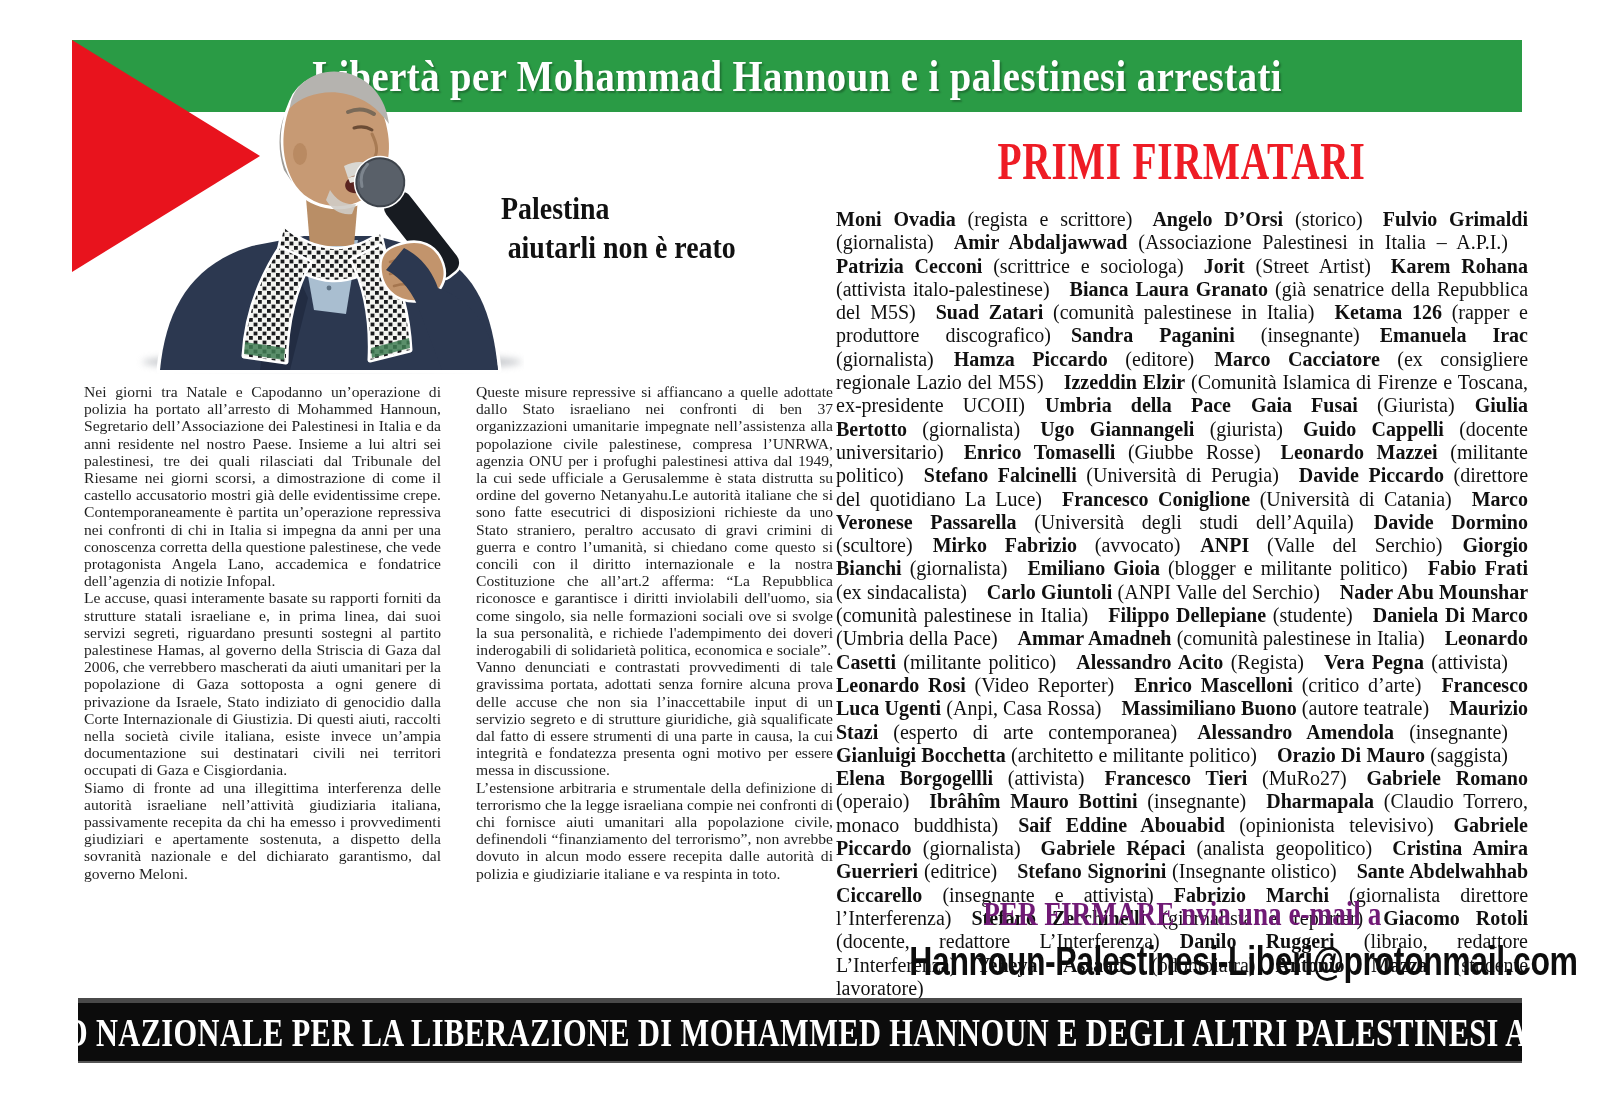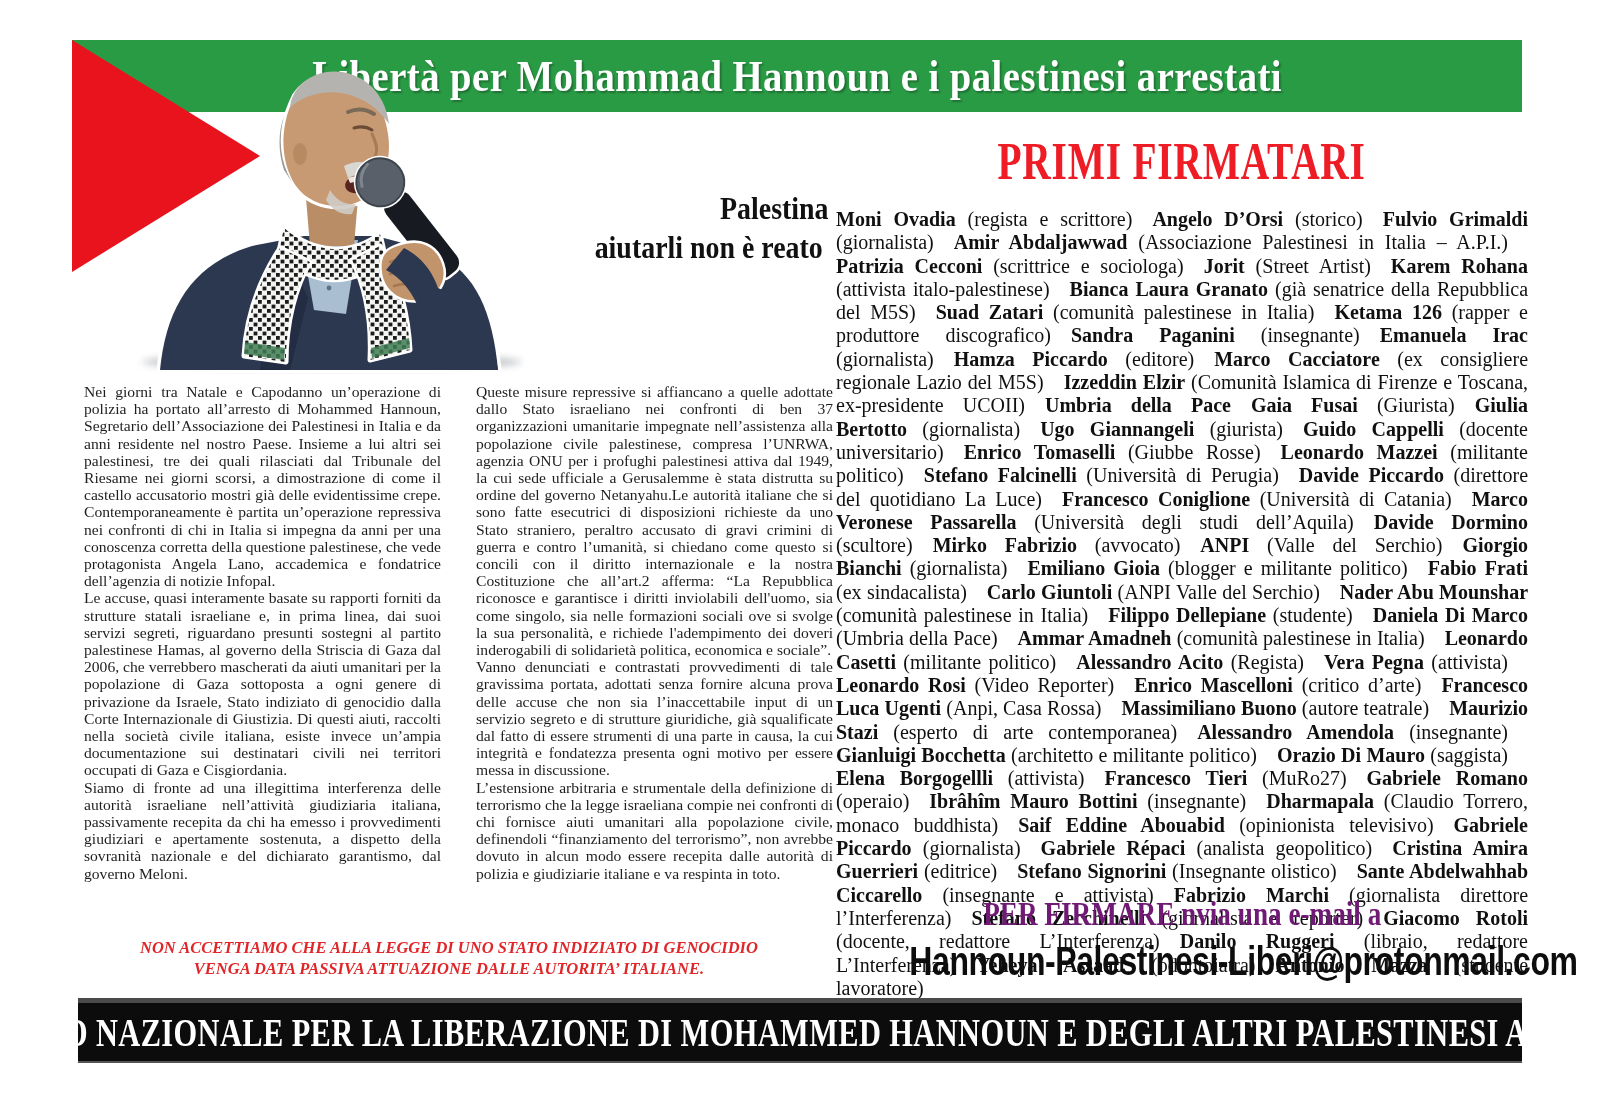--- a/index.html
+++ b/index.html
@@ -17,21 +17,21 @@
     display:inline-block;color:#ffffff;font-weight:bold;font-size:44px;
     white-space:nowrap;transform:scale(.88,1.02);
     text-shadow:2px 2px 2px rgba(0,0,0,.28);letter-spacing:.5px;
   }
   .red-tri{
     position:absolute;left:72px;top:40px;width:188px;height:232px;
     background:#e8131d;clip-path:polygon(0 0,100% 50%,0 100%);z-index:2;
   }
   .photo{position:absolute;left:132px;top:48px;width:392px;height:326px;z-index:3;}
   
-  .cta{position:absolute;left:495px;top:188px;width:340px;text-align:right;z-index:4;}
+  .cta{position:absolute;left:495px;top:188px;width:340px;text-align:left;z-index:4;}
   .cta-l1,.cta-l2{font-weight:bold;font-size:31px;line-height:39px;color:#111;}
   .cta-l1 span,.cta-l2 span,.cta-l3 span{display:inline-block;transform:scale(.9,1.05);white-space:nowrap;}
   .cta-l3{margin-top:7px;font-weight:bold;font-size:27px;color:#ee1c25;}
   
   .col{
     position:absolute;top:383px;width:357px;
     font-size:15.6px;line-height:17.2px;text-align:justify;color:#1e1e1e;
   }
   .col p{margin:0;}
   .col-left{left:84px;}
@@ -158,22 +158,18 @@
   <div class="right-col">
     <h2 class="pf-heading"><span>PRIMI FIRMATARI</span></h2>
     <div class="signers"><b>Moni Ovadia</b> (regista e scrittore)  <b>Angelo D’Orsi</b> (storico)  <b>Fulvio Grimaldi</b> (giornalista)  <b>Amir Abdaljawwad</b> (Associazione Palestinesi in Italia – A.P.I.)  <b>Patrizia Cecconi</b> (scrittrice e sociologa)  <b>Jorit</b> (Street Artist)  <b>Karem Rohana</b> (attivista italo-palestinese)  <b>Bianca Laura Granato</b> (già senatrice della Repubblica del M5S)  <b>Suad Zatari</b> (comunità palestinese in Italia)  <b>Ketama 126</b> (rapper e produttore discografico)  <b>Sandra Paganini</b> (insegnante)  <b>Emanuela Irac</b> (giornalista)  <b>Hamza Piccardo</b> (editore)  <b>Marco Cacciatore</b> (ex consigliere regionale Lazio del M5S)  <b>Izzeddin Elzir</b> (Comunità Islamica di Firenze e Toscana, ex-presidente UCOII)  <b>Umbria della Pace</b>  <b>Gaia Fusai</b> (Giurista)  <b>Giulia Bertotto</b> (giornalista)  <b>Ugo Giannangeli</b> (giurista)  <b>Guido Cappelli</b> (docente universitario)  <b>Enrico Tomaselli</b> (Giubbe Rosse)  <b>Leonardo Mazzei</b> (militante politico)  <b>Stefano Falcinelli</b> (Università di Perugia)  <b>Davide Piccardo</b> (direttore del quotidiano La Luce)  <b>Francesco Coniglione</b> (Università di Catania)  <b>Marco Veronese Passarella</b> (Università degli studi dell’Aquila)  <b>Davide Dormino</b> (scultore)  <b>Mirko Fabrizio</b> (avvocato)  <b>ANPI</b> (Valle del Serchio)  <b>Giorgio Bianchi</b> (giornalista)  <b>Emiliano Gioia</b> (blogger e militante politico)  <b>Fabio Frati</b> (ex sindacalista)  <b>Carlo Giuntoli</b> (ANPI Valle del Serchio)  <b>Nader Abu Mounshar</b> (comunità palestinese in Italia)  <b>Filippo Dellepiane</b> (studente)  <b>Daniela Di Marco</b> (Umbria della Pace)  <b>Ammar Amadneh</b> (comunità palestinese in Italia)  <b>Leonardo Casetti</b> (militante politico)  <b>Alessandro Acito</b> (Regista)  <b>Vera Pegna</b> (attivista)  <b>Leonardo Rosi</b> (Video Reporter)  <b>Enrico Mascelloni</b> (critico d’arte)  <b>Francesco Luca Ugenti</b> (Anpi, Casa Rossa)  <b>Massimiliano Buono</b> (autore teatrale)  <b>Maurizio Stazi</b> (esperto di arte contemporanea)  <b>Alessandro Amendola</b> (insegnante)  <b>Gianluigi Bocchetta</b> (architetto e militante politico)  <b>Orazio Di Mauro</b> (saggista)  <b>Elena Borgogellli</b> (attivista)  <b>Francesco Tieri</b> (MuRo27)  <b>Gabriele Romano</b> (operaio)  <b>Ibrâhîm Mauro Bottini</b> (insegnante)  <b>Dharmapala</b> (Claudio Torrero, monaco buddhista)  <b>Saif Eddine Abouabid</b> (opinionista televisivo)  <b>Gabriele Piccardo</b> (giornalista)  <b>Gabriele Répaci</b> (analista geopolitico)  <b>Cristina Amira Guerrieri</b> (editrice)  <b>Stefano Signorini</b> (Insegnante olistico)  <b>Sante Abdelwahhab Ciccarello</b> (insegnante e attivista)  <b>Fabrizio Marchi</b> (giornalista direttore l’Interferenza)  <b>Stefano Zecchinelli</b> (giornalista e reporter)  <b>Giacomo Rotoli</b> (docente, redattore L’Interferenza)  <b>Danilo Ruggeri</b> (libraio, redattore L’Interferenza)  <b>Yeheya Assaad</b> (odontoiatra)  <b>Antonio Mazza</b> (studente lavoratore)  </div>
   </div>
 
   <div class="sign-cta">
     <div class="sign-cta-l1"><span>PER FIRMARE nvia una e-mail a</span></div>
     <div class="sign-email"><span>Hannoun-Palestinesi-Liberi@protonmail.com</span></div>
   </div>
 
-  <div class="disclaimer">
-    <div>NON ACCETTIAMO CHE ALLA LEGGE DI UNO STATO INDIZIATO DI GENOCIDIO</div>
-    <div>VENGA DATA PASSIVA ATTUAZIONE DALLE AUTORITA’ ITALIANE.</div>
-  </div>
 
   <div class="footer">
     <span>COMITATO NAZIONALE PER LA LIBERAZIONE DI MOHAMMED HANNOUN E DEGLI ALTRI PALESTINESI ARRESTATI</span>
   </div>
 
 </div>
 
 </body></html>

